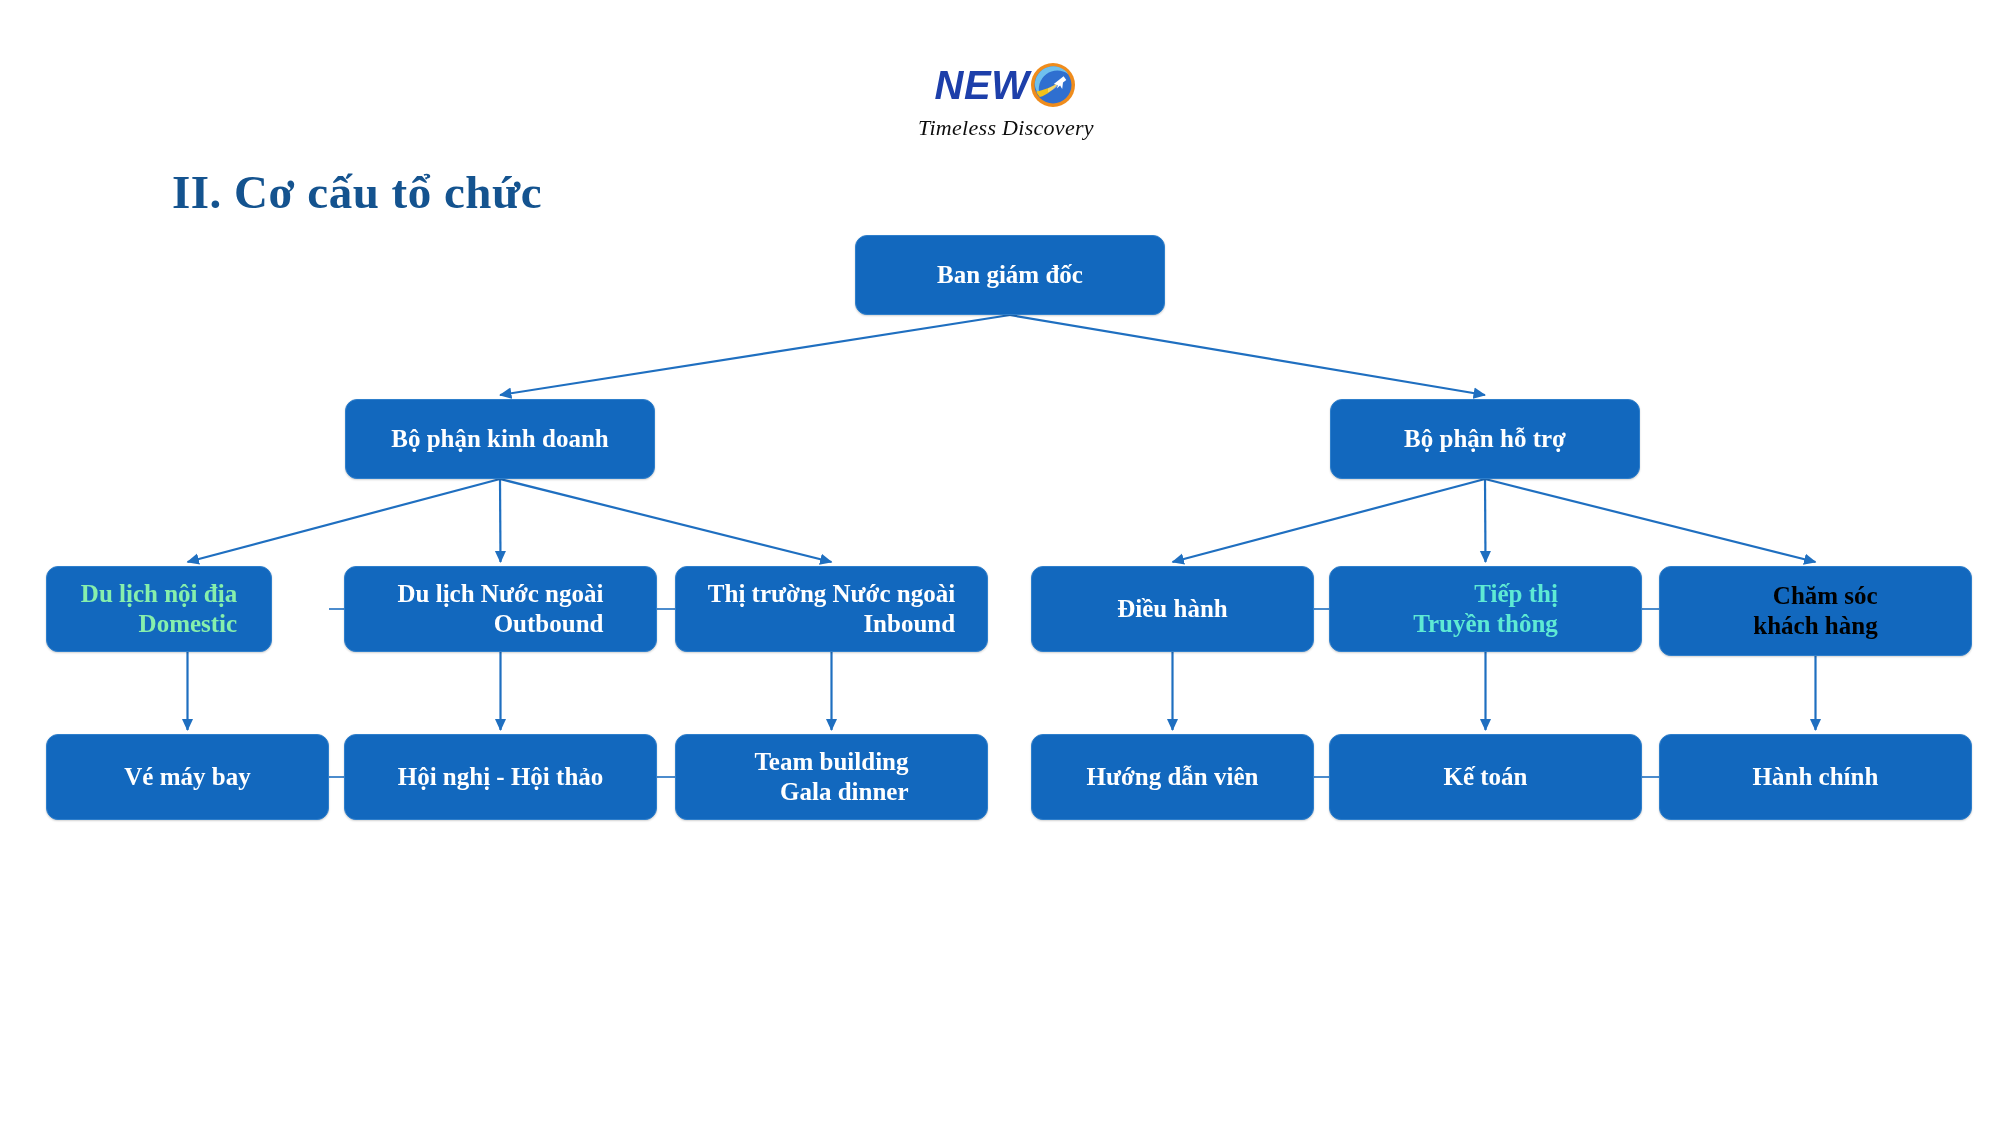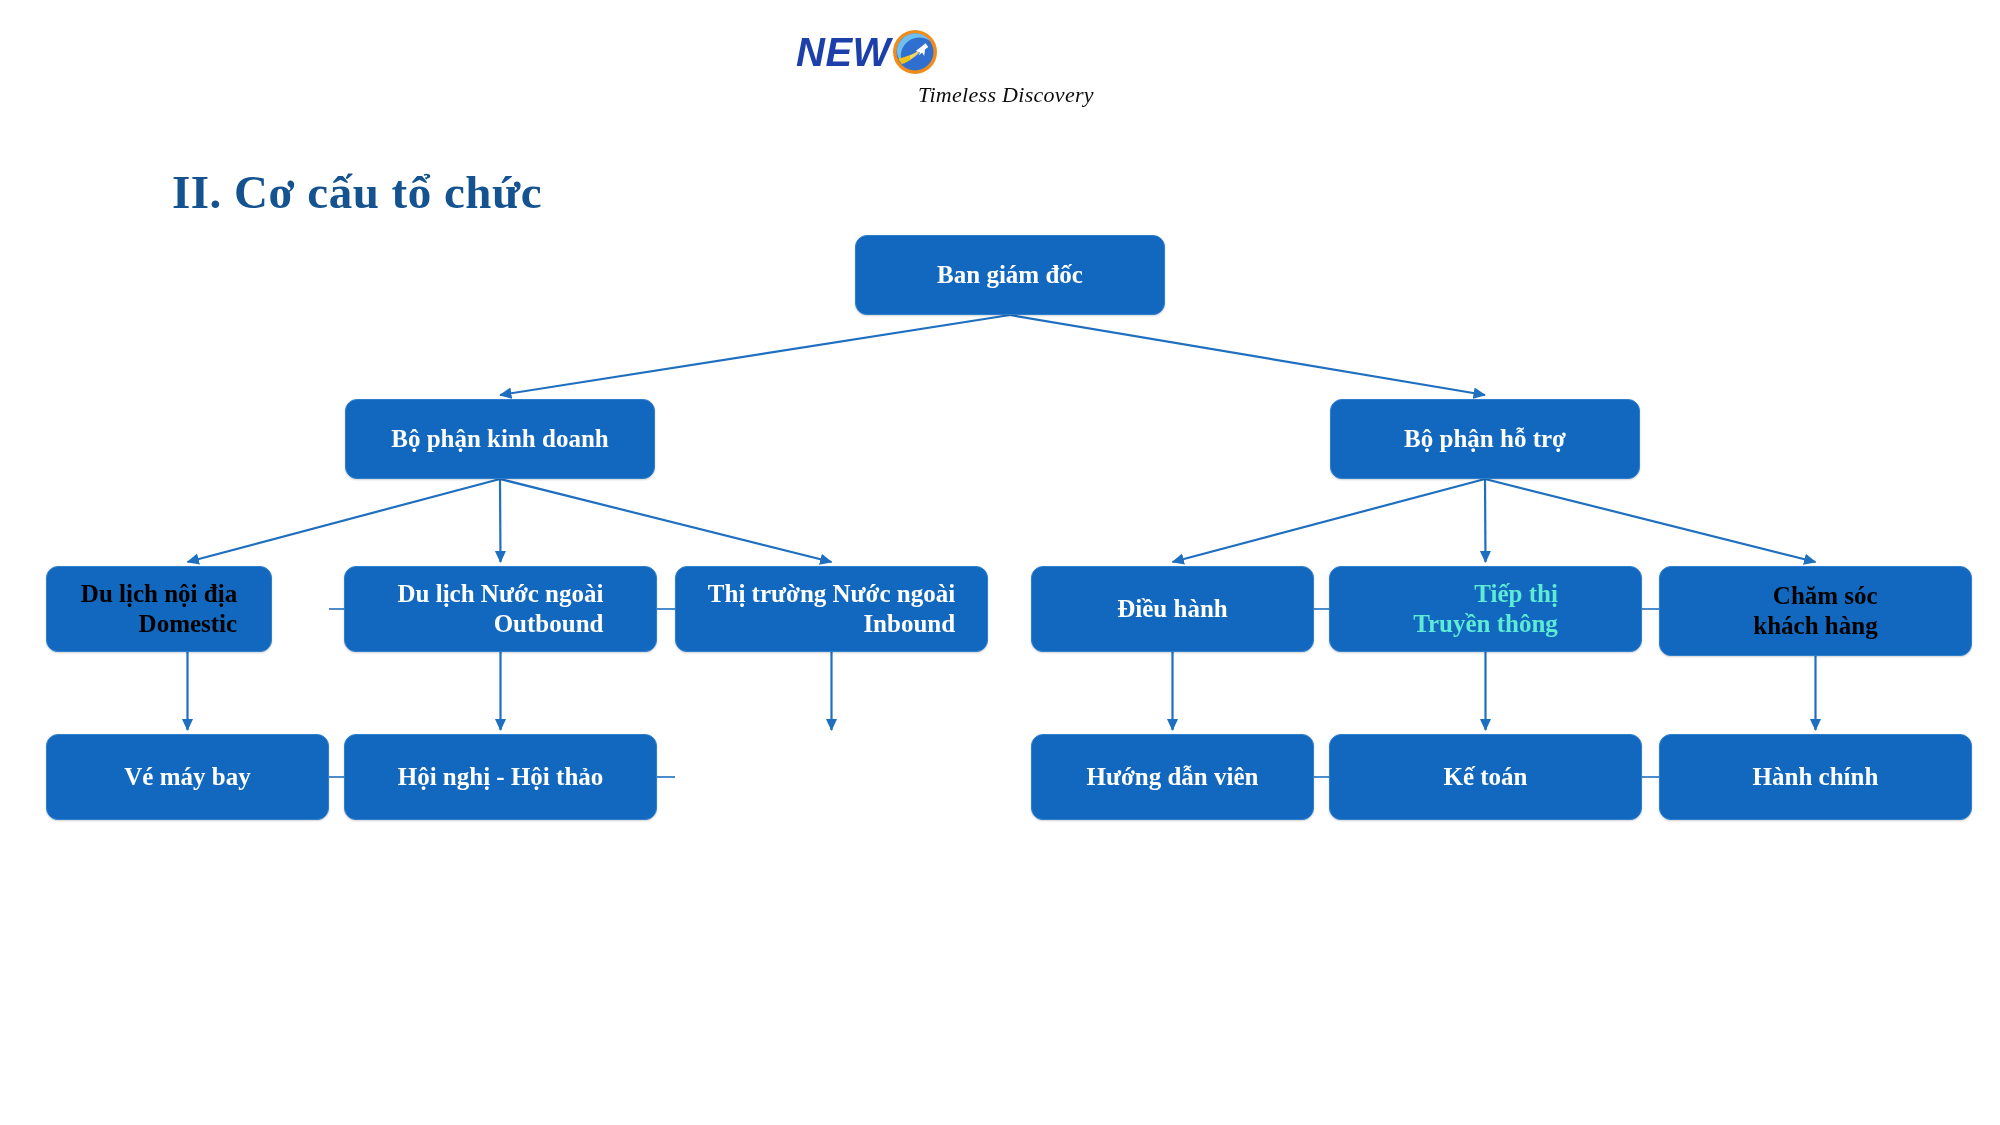--- a/index.html
+++ b/index.html
@@ -25,20 +25,22 @@
     left: 796px;
     top: 26px;
     width: 420px;
     height: 84px;
   }
   .logo-row {
     position: relative;
     height: 52px;
     display: flex;
     align-items: center;
+    justify-content: center;
+    margin-top: 33px;
   }
   .logo-word {
     font-family: "Liberation Sans", "DejaVu Sans", sans-serif;
     font-weight: bold;
     font-style: italic;
     font-size: 40px;
     letter-spacing: 0.5px;
     color: #1d3faa;
     line-height: 1;
   }
@@ -171,21 +173,21 @@
       <div class="node" style="left: 1330px; top: 399px; width: 310px; height: 80px; background: rgb(18, 104, 190); border-color: rgb(46, 127, 204); color: rgb(255, 255, 255);">
         <div>
           <span class="ln">Bộ phận hỗ trợ</span>
         </div>
       </div>
       <div class="node" style="left: 345px; top: 399px; width: 310px; height: 80px; background: rgb(18, 104, 190); border-color: rgb(46, 127, 204); color: rgb(255, 255, 255);">
         <div>
           <span class="ln">Bộ phận kinh doanh</span>
         </div>
       </div>
-      <div class="node" style="left: 46px; top: 566px; width: 226px; height: 86px; background: rgb(18, 104, 190); border-color: rgb(46, 127, 204); color: #000000;">
+      <div class="node" style="left: 46px; top: 566px; width: 226px; height: 86px; background: rgb(18, 104, 190); border-color: rgb(46, 127, 204); color: #86efac;">
         <div>
           <span class="ln">Du lịch nội địa</span>
           <span class="ln">Domestic</span>
         </div>
       </div>
       <div class="node" style="left: 344px; top: 566px; width: 313px; height: 86px; background: rgb(18, 104, 190); border-color: rgb(46, 127, 204); color: rgb(255, 255, 255);">
         <div>
           <span class="ln">Du lịch Nước ngoài</span>
           <span class="ln">Outbound</span>
         </div>
@@ -216,20 +218,26 @@
       <div class="node" style="left: 46px; top: 734px; width: 283px; height: 86px; background: rgb(18, 104, 190); border-color: rgb(46, 127, 204); color: rgb(255, 255, 255);">
         <div>
           <span class="ln">Vé máy bay</span>
         </div>
       </div>
       <div class="node" style="left: 344px; top: 734px; width: 313px; height: 86px; background: rgb(18, 104, 190); border-color: rgb(46, 127, 204); color: rgb(255, 255, 255);">
         <div>
           <span class="ln">Hội nghị - Hội thảo</span>
         </div>
       </div>
+      <div class="node" style="left: 675px; top: 734px; width: 313px; height: 86px; background: rgb(18, 104, 190); border-color: rgb(46, 127, 204); color: rgb(255, 255, 255);">
+        <div>
+          <span class="ln">Team building</span>
+          <span class="ln">Gala dinner</span>
+        </div>
+      </div>
       <div class="node" style="left: 1031px; top: 734px; width: 283px; height: 86px; background: rgb(18, 104, 190); border-color: rgb(46, 127, 204); color: rgb(255, 255, 255);">
         <div>
           <span class="ln">Hướng dẫn viên</span>
         </div>
       </div>
       <div class="node" style="left: 1329px; top: 734px; width: 313px; height: 86px; background: rgb(18, 104, 190); border-color: rgb(46, 127, 204); color: rgb(255, 255, 255);">
         <div>
           <span class="ln">Kế toán</span>
         </div>
       </div>

